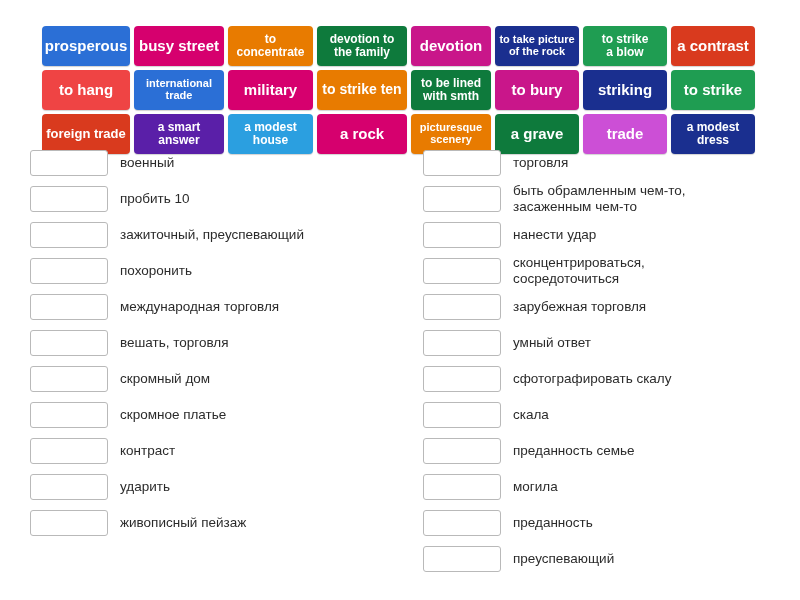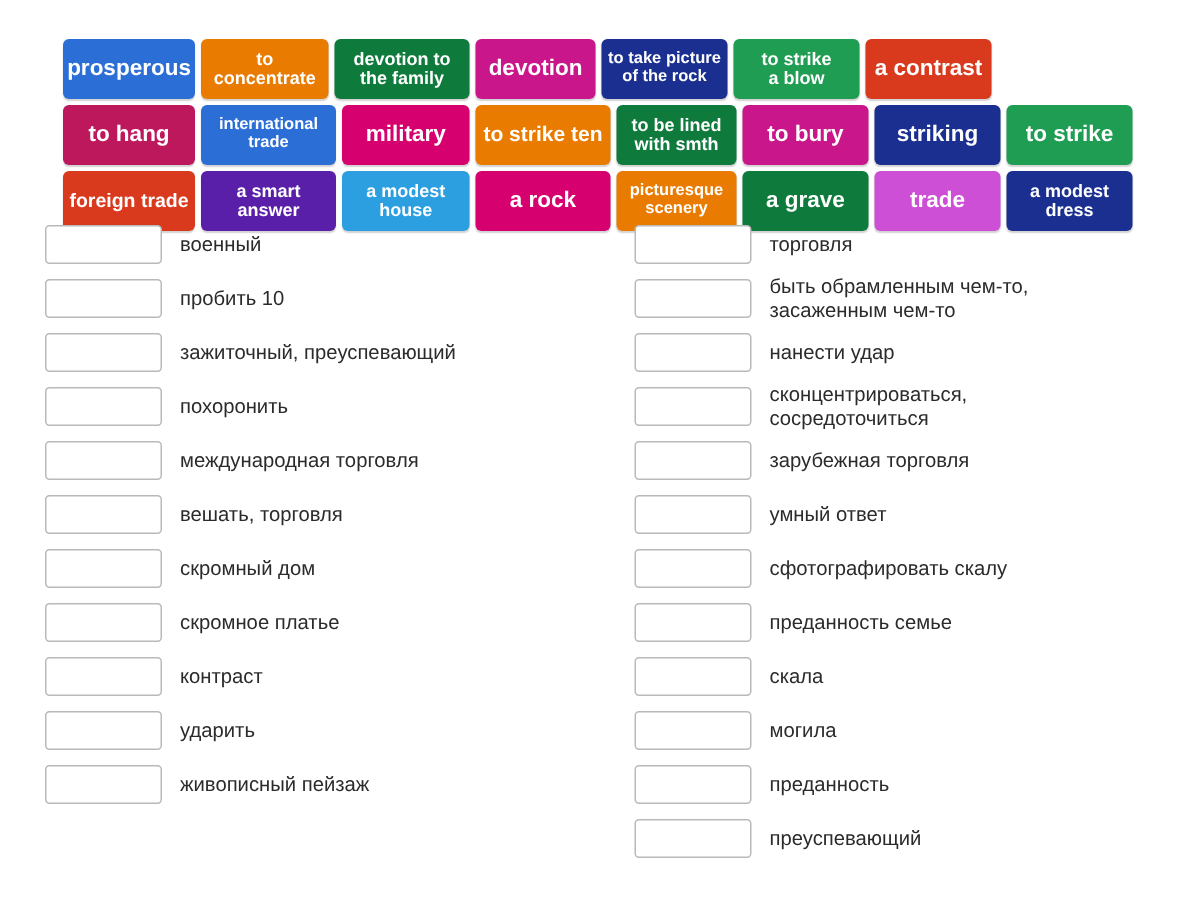--- a/index.html
+++ b/index.html
@@ -83,33 +83,34 @@
   }
 </style>
 </head>
 <body>
 
 <div id="app">
 
   <div class="tiles">
     <div class="tile-row">
       <div class="tile" style="background: rgb(43, 111, 214); font-size: 15px; flex: 0 0 88px; white-space: pre-line;">prosperous</div>
+      <div class="tile" style="background: rgb(214, 0, 110); font-size: 15px; flex: 0 0 90px; white-space: pre-line;">busy street</div>
       <div class="tile" style="background: rgb(232, 123, 0); font-size: 12px; flex: 0 0 85px; white-space: pre-line;">to
 concentrate</div>
       <div class="tile" style="background: rgb(14, 122, 60); font-size: 12px; flex: 0 0 90px; white-space: pre-line;">devotion to
 the family</div>
       <div class="tile" style="background: rgb(201, 22, 138); font-size: 15px; flex: 0 0 80px; white-space: pre-line;">devotion</div>
       <div class="tile" style="background: rgb(26, 47, 143); font-size: 11px; flex: 0 0 84px; white-space: pre-line;">to take picture
 of the rock</div>
       <div class="tile" style="background: rgb(31, 157, 82); font-size: 12px; flex: 0 0 84px; white-space: pre-line;">to strike
 a blow</div>
       <div class="tile" style="background: rgb(217, 58, 30); font-size: 15px; flex: 0 0 84px; white-space: pre-line;">a contrast</div>
     </div>
     <div class="tile-row">
-      <div class="tile" style="background: #be185d; font-size: 15px; flex: 0 0 88px; white-space: pre-line;">to hang</div>
+      <div class="tile" style="background: #ef4444; font-size: 15px; flex: 0 0 88px; white-space: pre-line;">to hang</div>
       <div class="tile" style="background: rgb(43, 111, 214); font-size: 11px; flex: 0 0 90px; white-space: pre-line;">international
 trade</div>
       <div class="tile" style="background: rgb(214, 0, 110); font-size: 15px; flex: 0 0 85px; white-space: pre-line;">military</div>
       <div class="tile" style="background: rgb(232, 123, 0); font-size: 14px; flex: 0 0 90px; white-space: pre-line;">to strike ten</div>
       <div class="tile" style="background: rgb(14, 122, 60); font-size: 12px; flex: 0 0 80px; white-space: pre-line;">to be lined
 with smth</div>
       <div class="tile" style="background: rgb(201, 22, 138); font-size: 15px; flex: 0 0 84px; white-space: pre-line;">to bury</div>
       <div class="tile" style="background: rgb(26, 47, 143); font-size: 15px; flex: 0 0 84px; white-space: pre-line;">striking</div>
       <div class="tile" style="background: rgb(31, 157, 82); font-size: 15px; flex: 0 0 84px; white-space: pre-line;">to strike</div>
     </div>
@@ -203,28 +204,28 @@
       <div class="defrow">
         <div class="dropbox"></div>
         <div class="deftext">умный ответ</div>
       </div>
       <div class="defrow">
         <div class="dropbox"></div>
         <div class="deftext">сфотографировать скалу</div>
       </div>
       <div class="defrow">
         <div class="dropbox"></div>
+        <div class="deftext">скала</div>
+      </div>
+      <div class="defrow">
+        <div class="dropbox"></div>
         <div class="deftext">преданность семье</div>
       </div>
       <div class="defrow">
         <div class="dropbox"></div>
-        <div class="deftext">скала</div>
-      </div>
-      <div class="defrow">
-        <div class="dropbox"></div>
         <div class="deftext">могила</div>
       </div>
       <div class="defrow">
         <div class="dropbox"></div>
         <div class="deftext">преданность</div>
       </div>
       <div class="defrow">
         <div class="dropbox"></div>
         <div class="deftext">преуспевающий</div>
       </div>

